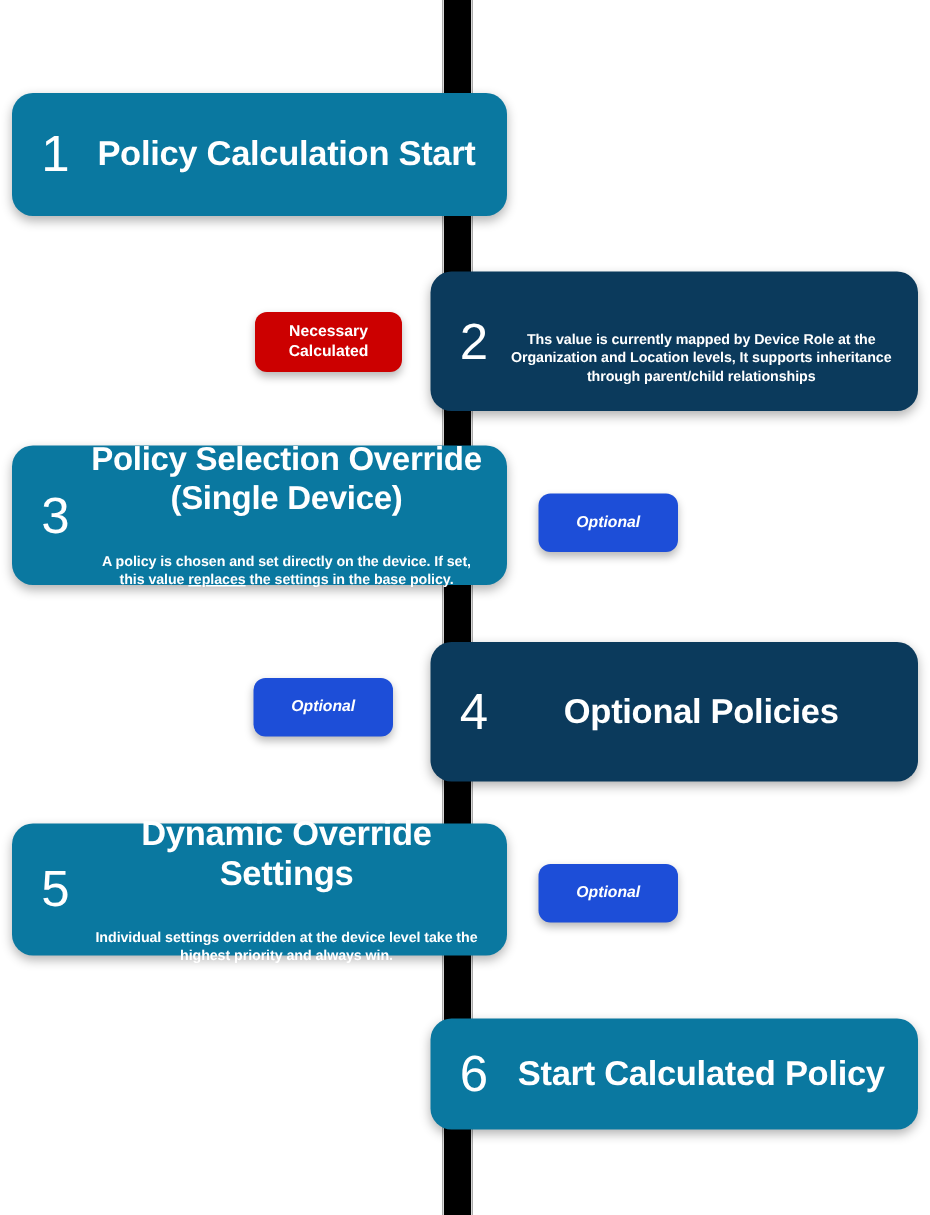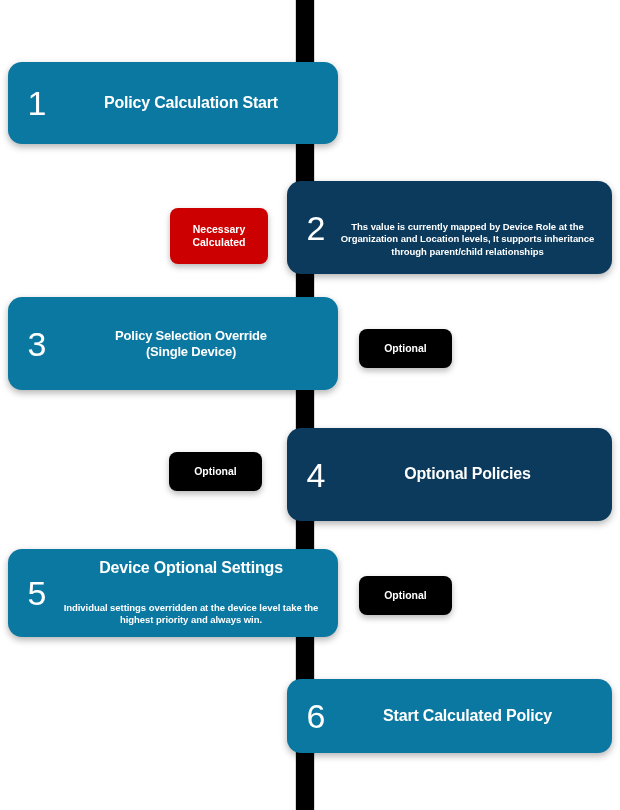--- a/index.html
+++ b/index.html
@@ -57,27 +57,27 @@
     line-height: 1;
     color: #ffffff;
     letter-spacing: 0px;
   }
   .card-body {
     flex: 1 1 auto;
     text-align: center;
     padding-right: 10px;
   }
   .card-title {
-    font-size: 16px;
+    font-size: 23px;
     font-weight: bold;
     line-height: 1.18;
     letter-spacing: -0.2px;
     margin: 0;
   }
-  .card-title.two-line { font-size: 13px; }
+  .card-title.two-line { font-size: 22px; }
   .card-desc {
     font-size: 9.5px;
     font-weight: bold;
     line-height: 1.30;
     margin-top: 24px;
     letter-spacing: -0.05px;
   }
   .card-desc u { text-decoration: underline; }
 
   
@@ -93,21 +93,21 @@
     align-items: center;
     justify-content: center;
     text-align: center;
     color: #ffffff;
     font-size: 10.5px;
     font-weight: bold;
     line-height: 1.25;
     box-shadow: 0 3px 6px rgba(0,0,0,0.28);
   }
   .badge.red    { background: #cc0000; }
-  .badge.orange { background: #000000; }
+  .badge.orange { background: #1d4ed8; font-style: italic; }
 </style>
 </head>
 <body>
 
 <div id="stage">
 
   <div class="spine"></div>
 
   <div class="card teal title-only" style="left:8px; top:62px; width:330px; height:82px;">
     <div class="card-num">1</div>
@@ -123,46 +123,47 @@
     </div>
   </div>
 
   <div class="card teal" style="left:8px; top:297px; width:330px; height:93px;">
     <div class="card-num">3</div>
     <div class="card-body">
       <div class="card-title two-line">
         <span>Policy Selection Override</span><br>
         <span>(Single Device)</span>
       </div>
+      <div class="card-desc"><span>A policy is chosen and set directly on the device. If set, this value </span><u>replaces</u><span> the settings in the base policy.</span></div>
     </div>
   </div>
 
   <div class="card navy" style="left:287px; top:428px; width:325px; height:93px;">
     <div class="card-num">4</div>
     <div class="card-body">
       <div class="card-title">Optional Policies</div>
     </div>
   </div>
 
   <div class="card teal" style="left:8px; top:549px; width:330px; height:88px;">
     <div class="card-num">5</div>
     <div class="card-body">
-      <div class="card-title">Device Optional Settings</div>
+      <div class="card-title">Dynamic Override Settings</div>
       <div class="card-desc">Individual settings overridden at the device level take the highest priority and always win.</div>
     </div>
   </div>
 
   <div class="card teal title-only" style="left:287px; top:679px; width:325px; height:74px;">
     <div class="card-num">6</div>
     <div class="card-body">
       <div class="card-title">Start Calculated Policy</div>
     </div>
   </div>
 
-  <div class="badge red" style="left:170px; top:208px; width:98px; height:56px;">
+  <div class="badge red" style="left:170px; top:208px; width:98px; height:40px;">
     <div>
       <span>Necessary</span><br>
       <span>Calculated</span>
     </div>
   </div>
 
   <div class="badge orange" style="left:359px; top:329px; width:93px; height:39px;">
     <span>Optional</span>
   </div>
 

